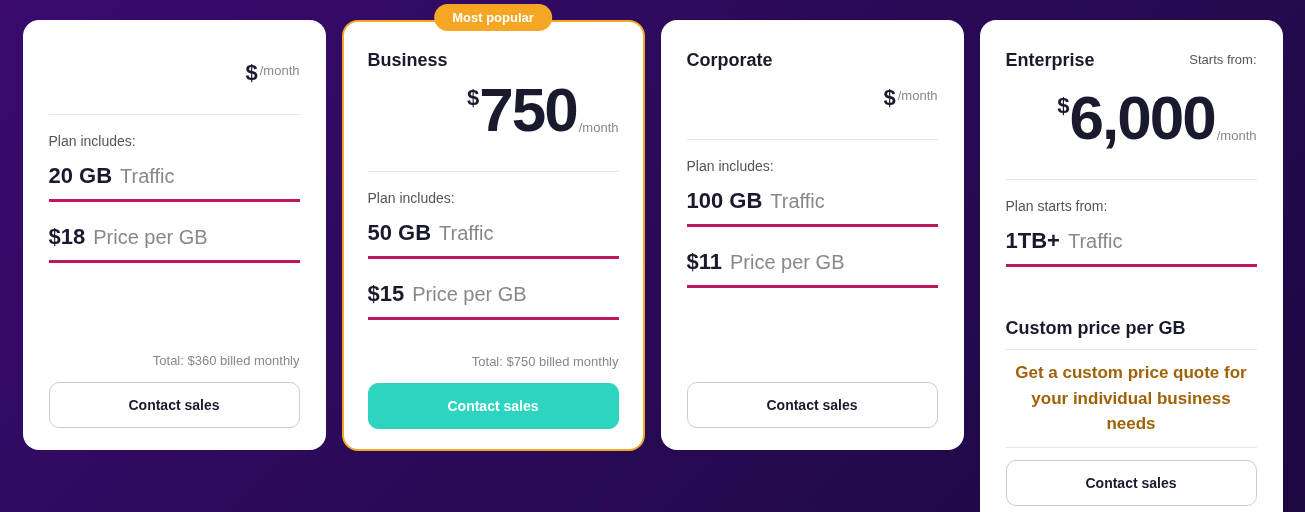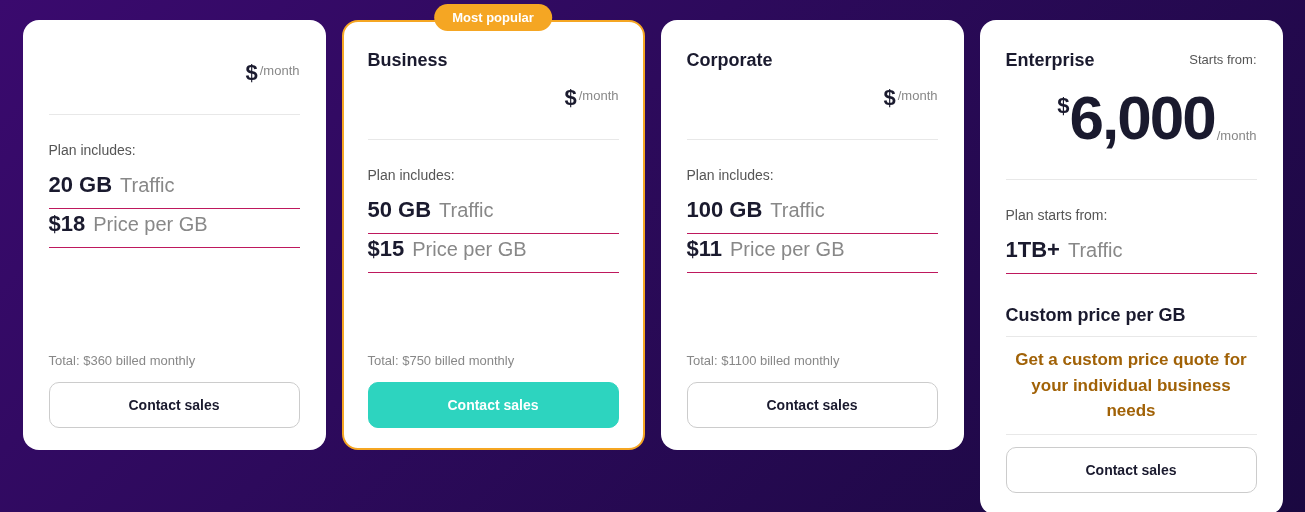--- a/index.html
+++ b/index.html
@@ -110,29 +110,29 @@
     .divider {
       border: none;
       border-top: 1px solid #e8e8e8;
       margin: 10px 0;
     }
 
     .plan-includes-label {
       font-size: 14px;
       color: #555;
       margin-bottom: 14px;
-      margin-top: 17px;
+      margin-top: 8px;
     }
 
     .feature-row {
       display: flex;
       align-items: baseline;
-      margin-bottom: 2px;
+      margin-bottom: 22px;
       padding-bottom: 10px;
-      border-bottom: 1px solid #be185d;
+      border-bottom: 3px solid #be185d;
     }
 
     .feature-value {
       font-size: 22px;
       font-weight: 800;
       color: #1a1a2e;
       margin-right: 8px;
     }
 
     .feature-label {
@@ -159,21 +159,21 @@
       margin-bottom: 12px;
       padding-bottom: 10px;
       border-bottom: 1px solid #e8e8e8;
     }
 
     .total-label {
       font-size: 13px;
       color: #888;
       margin-top: auto;
       padding-top: 12px;
-      text-align: left;
+      text-align: right;
       margin-bottom: 14px;
     }
 
     .contact-btn {
       width: 100%;
       padding: 14px 0;
       border-radius: 10px;
       font-size: 14px;
       font-weight: 600;
       cursor: pointer;
@@ -213,20 +213,21 @@
     </div>
       <div class="spacer"></div>
       <div class="total-label">Total: $360 billed monthly</div>
       <button class="contact-btn">Contact sales</button>
     </div>
     <div class="plan-card popular">
       <div class="most-popular-badge">Most popular</div>
       <div class="plan-name">Business</div>
       <div class="price-row">
     <span class="price-symbol">$</span>
+    <span class="price-amount">750</span>
     <span class="price-period">/month</span>
   </div>
       <hr class="divider">
       <div class="plan-includes-label">Plan includes:</div>
       <div class="feature-row">
       <span class="feature-value">50 GB</span>
       <span class="feature-label">Traffic</span>
     </div>
       <div class="feature-row">
       <span class="feature-value">$15</span>
@@ -246,21 +247,20 @@
       <div class="plan-includes-label">Plan includes:</div>
       <div class="feature-row">
       <span class="feature-value">100 GB</span>
       <span class="feature-label">Traffic</span>
     </div>
       <div class="feature-row">
       <span class="feature-value">$11</span>
       <span class="feature-label">Price per GB</span>
     </div>
       <div class="spacer"></div>
-      <div class="total-label">Total: $1100 billed monthly</div>
       <button class="contact-btn">Contact sales</button>
     </div>
     <div class="plan-card">
       <div class="plan-header">
       <div class="plan-name">Enterprise</div>
       <div class="starts-from-label">Starts from:</div>
     </div>
       <div class="price-row">
     <span class="price-symbol">$</span>
     <span class="price-amount">6,000</span>

